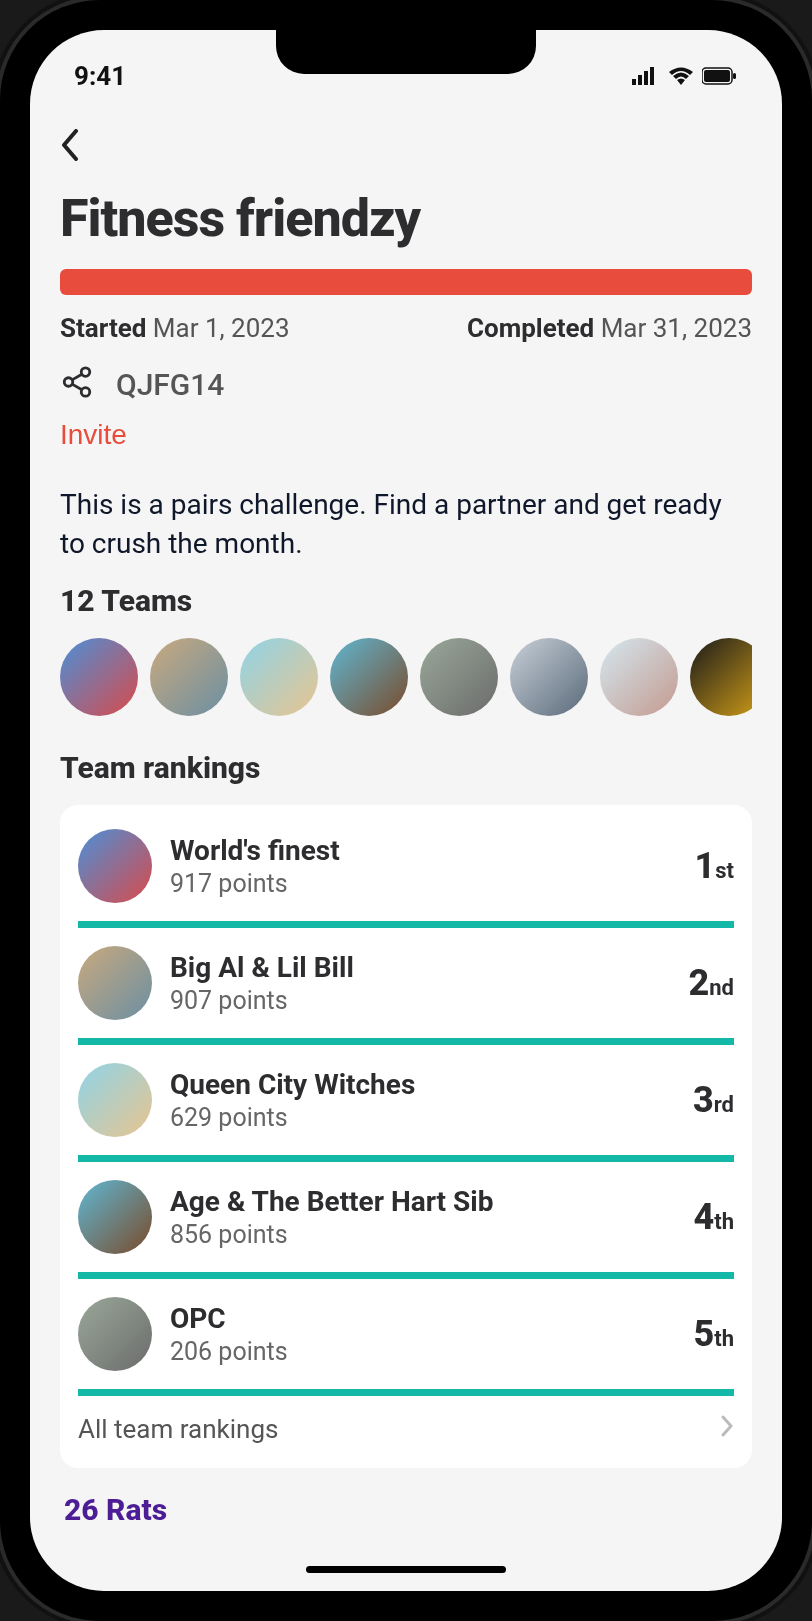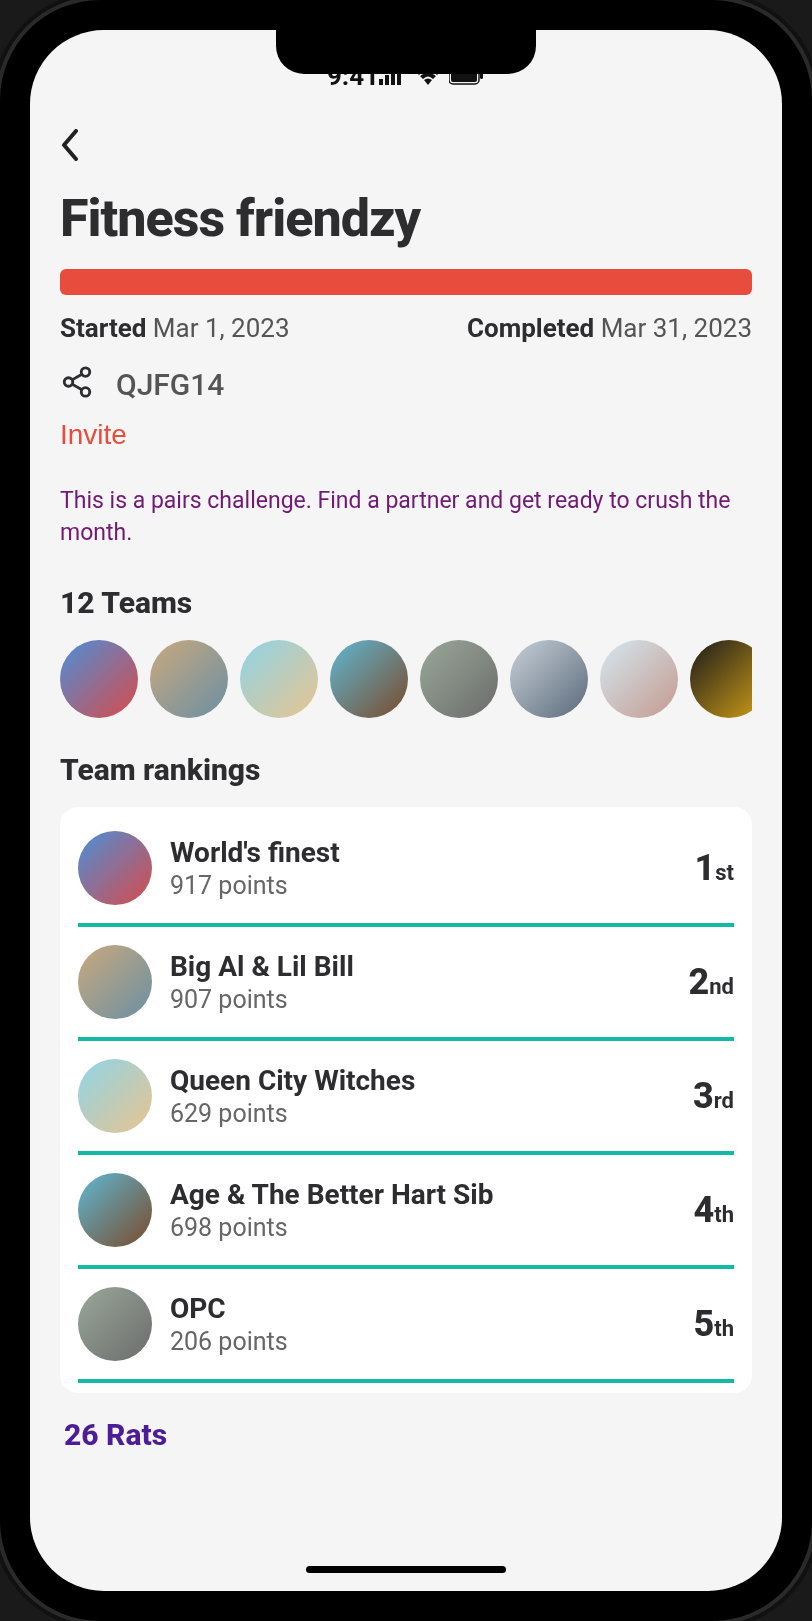--- a/index.html
+++ b/index.html
@@ -41,21 +41,21 @@
     left: 50%;
     transform: translateX(-50%);
     width: 260px;
     height: 44px;
     background: #000;
     border-radius: 0 0 28px 28px;
     z-index: 100;
   }
   .status-bar {
     display: flex;
-    justify-content: center;
+    justify-content: space-between;
     align-items: center;
     padding: 22px 44px 0 44px;
     height: 70px;
     font-weight: 700;
     font-size: 26px;
     color: #111;
   }
   .status-icons {
     display: flex;
     align-items: center;
@@ -115,24 +115,24 @@
     color: #e74c3c;
     font-size: 28px;
     font-weight: 500;
     background: none;
     border: none;
     cursor: pointer;
     padding: 0;
     margin-bottom: 34px;
   }
   .description {
-    font-size: 23px;
+    font-size: 28px;
     line-height: 1.4;
-    color: #701a75;
-    margin-bottom: 36px;
+    color: #0f172a;
+    margin-bottom: 20px;
   }
   .section-heading {
     font-size: 30px;
     font-weight: 800;
     color: #2d2d30;
     margin-bottom: 20px;
   }
   .teams-strip {
     display: flex;
     gap: 12px;
@@ -152,21 +152,21 @@
     background: #fff;
     border-radius: 18px;
     padding: 14px 18px 10px 18px;
     margin-bottom: 24px;
   }
   .rank-row {
     display: flex;
     align-items: center;
     gap: 18px;
     padding: 18px 0;
-    border-bottom: 4px solid #14b8a6;
+    border-bottom: 7px solid #14b8a6;
     cursor: pointer;
   }
   .rank-row:first-child { padding-top: 10px; }
   .rank-avatar {
     width: 74px;
     height: 74px;
     border-radius: 50%;
     flex-shrink: 0;
     background-size: cover;
     background-position: center;
@@ -347,31 +347,39 @@
             <div class="rank-text">
               <div class="rank-name">Queen City Witches</div>
               <div class="rank-points">629 points</div>
             </div>
             <div class="rank-position"><span>3</span><span class="ord">rd</span></div>
           </div>
           <div class="rank-row">
             <div class="rank-avatar av4"></div>
             <div class="rank-text">
               <div class="rank-name">Age &amp; The Better Hart Sib</div>
-              <div class="rank-points">698 points</div>
+              <div class="rank-points">856 points</div>
             </div>
             <div class="rank-position"><span>4</span><span class="ord">th</span></div>
           </div>
           <div class="rank-row">
             <div class="rank-avatar av5"></div>
             <div class="rank-text">
               <div class="rank-name">OPC</div>
               <div class="rank-points">206 points</div>
             </div>
             <div class="rank-position"><span>5</span><span class="ord">th</span></div>
+          </div>
+          <div class="all-rankings">
+            <span>All team rankings</span>
+            <span class="chev">
+              <svg width="14" height="22" viewBox="0 0 14 22">
+                  <path d="M3 2 L11 11 L3 20" stroke="#bbb" stroke-width="3" fill="none" stroke-linecap="round" stroke-linejoin="round"></path>
+                </svg>
+            </span>
           </div>
         </div>
 
         <div class="rats-count">26 Rats</div>
       </div>
 
       <div class="home-indicator"></div>
     </div>
   </div>
 </div>

